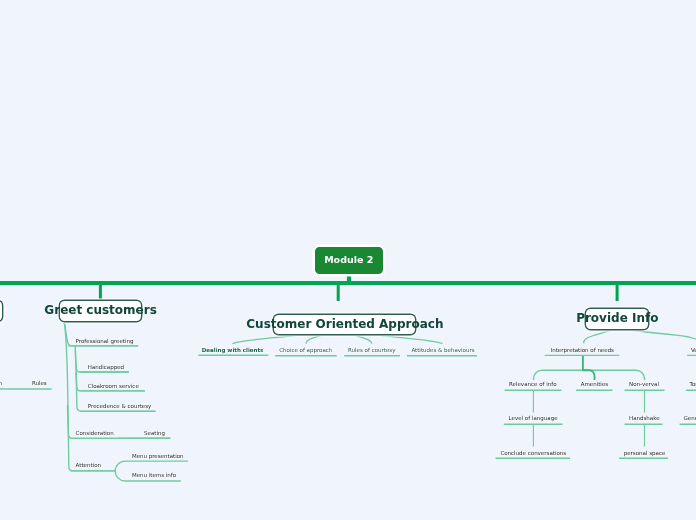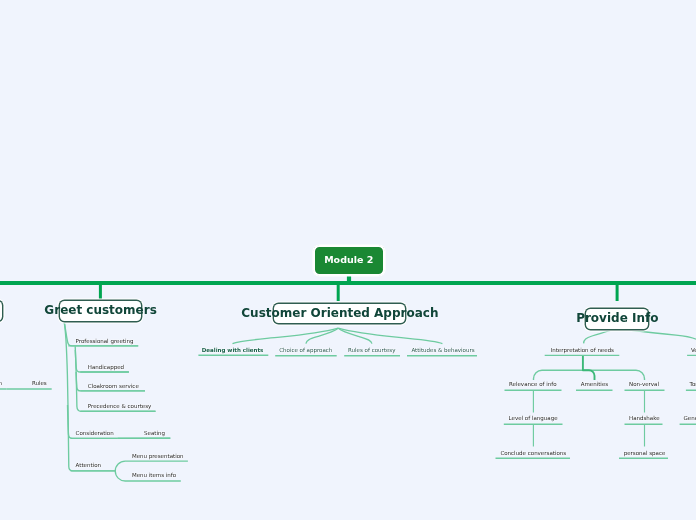--- a/index.html
+++ b/index.html
@@ -80,21 +80,21 @@
     </svg>
 <div class="node root" style="left: 315px; top: 247px; width: 67.5px; height: 27px;">
       <span>Module 2</span>
     </div>
     <div class="node" style="left: -58.6px; top: 301.4px; width: 60.4px; height: 19.4px;">
       <span></span>
     </div>
     <div class="node" style="left: 60.4px; top: 301.4px; width: 80.4px; height: 19.4px;">
       <span>Greet customers</span>
     </div>
-    <div class="node" style="left: 274.4px; top: 304px; width: 131px; height: 19.4px;">
+    <div class="node" style="left: 274.4px; top: 315px; width: 141px; height: 19.4px;">
       <span>Customer Oriented Approach</span>
     </div>
     <div class="node" style="left: 586.1px; top: 301.4px; width: 62.4px; height: 19.4px; margin-top: 8px;">
       <span>Provide Info</span>
     </div>
     <div class="leaf" style="left: -32.6px; top: 383.2px;">Presentation</div>
     <div class="leaf" style="left: 31.9px; top: 382.8px;">Rules</div>
     <div class="leaf" style="left: 75.6px; top: 341px;">Professional greeting</div>
     <div class="leaf" style="left: 87.8px; top: 366.6px;">Handicapped</div>
     <div class="leaf" style="left: 87.8px; top: 385.8px;">Cloakroom service</div>

